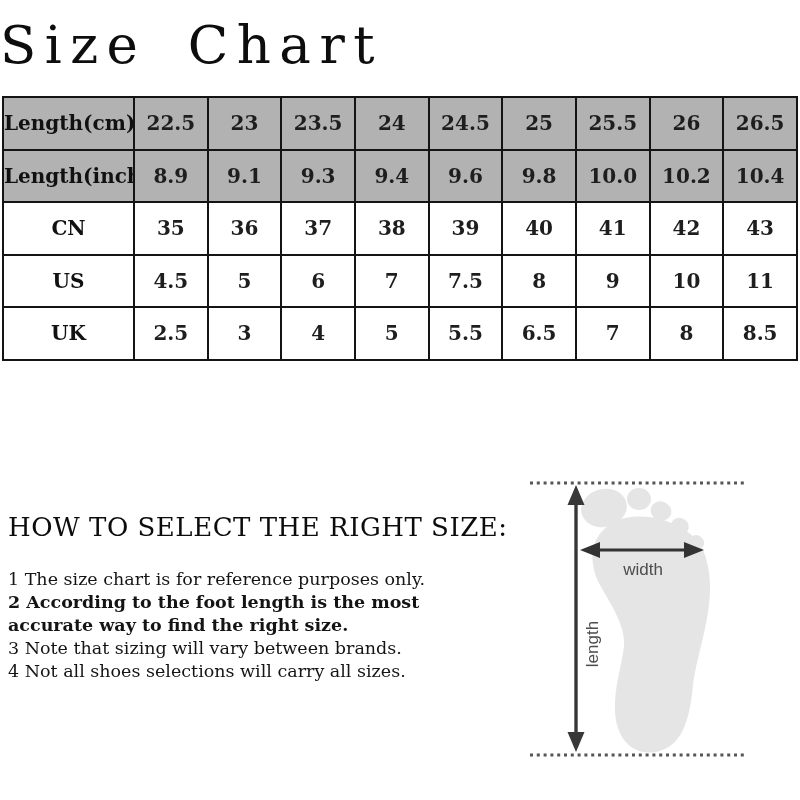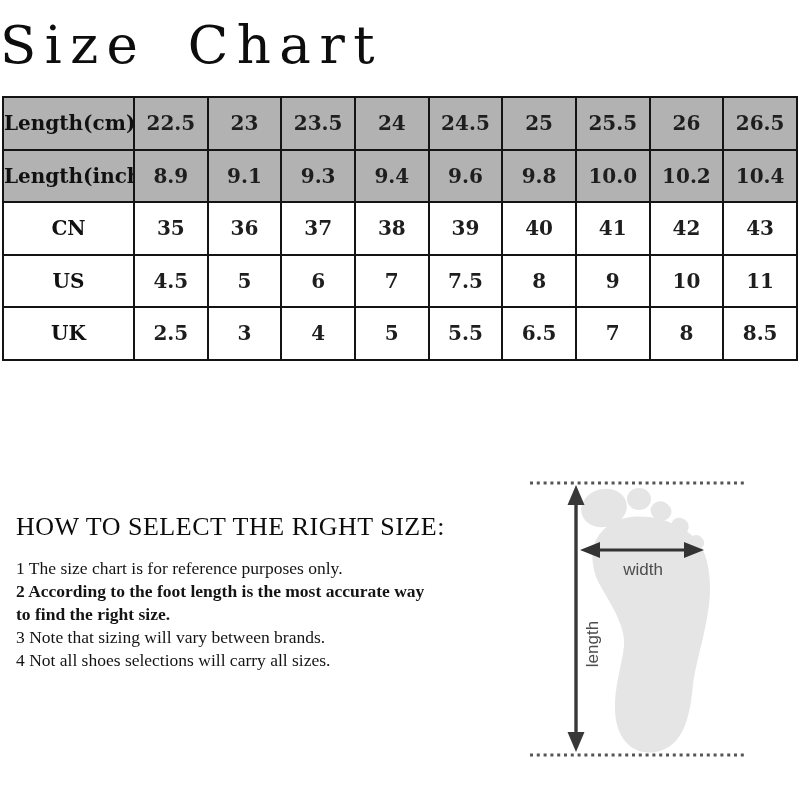--- a/index.html
+++ b/index.html
@@ -16,24 +16,24 @@
   table.size-table { position:absolute; top:96px; left:2px; width:796px;
                      border-collapse:collapse; table-layout:fixed; }
   .size-table td, .size-table th { border:2px solid #141414; text-align:center;
                                    vertical-align:middle; height:52.5px;
                                    font-size:20px; overflow:hidden; }
   .size-table th { font-weight:bold; font-size:20px;margin-top:16px; }
   .size-table tr.hdr td, .size-table tr.hdr th { background:#b2b2b2; }
   .size-table td { font-weight:700; color:#1e1e1e; }
 
   
-  .guide { position:absolute; left:16px; top:512px; width:470px;font-family:Liberation Serif, serif; }
+  .guide { position:absolute; left:8px; top:512px; width:470px; }
   .guide-heading { font-size:26px; font-weight:400; letter-spacing:0.02em;
                    color:#0c0c0c; white-space:nowrap; }
-  .guide-list { margin-top:15px; width:420px; }
+  .guide-list { margin-top:26px; width:420px; }
   .guide-item { font-size:17.5px; line-height:23px; color:#141414; }
   .guide-item.bold { font-weight:bold; }
 
   
   .diagram { position:absolute; left:518px; top:468px; width:254px; height:304px; }
   .diagram svg { display:block; width:254px; height:304px; }
 </style>
 </head>
 <body>
 

